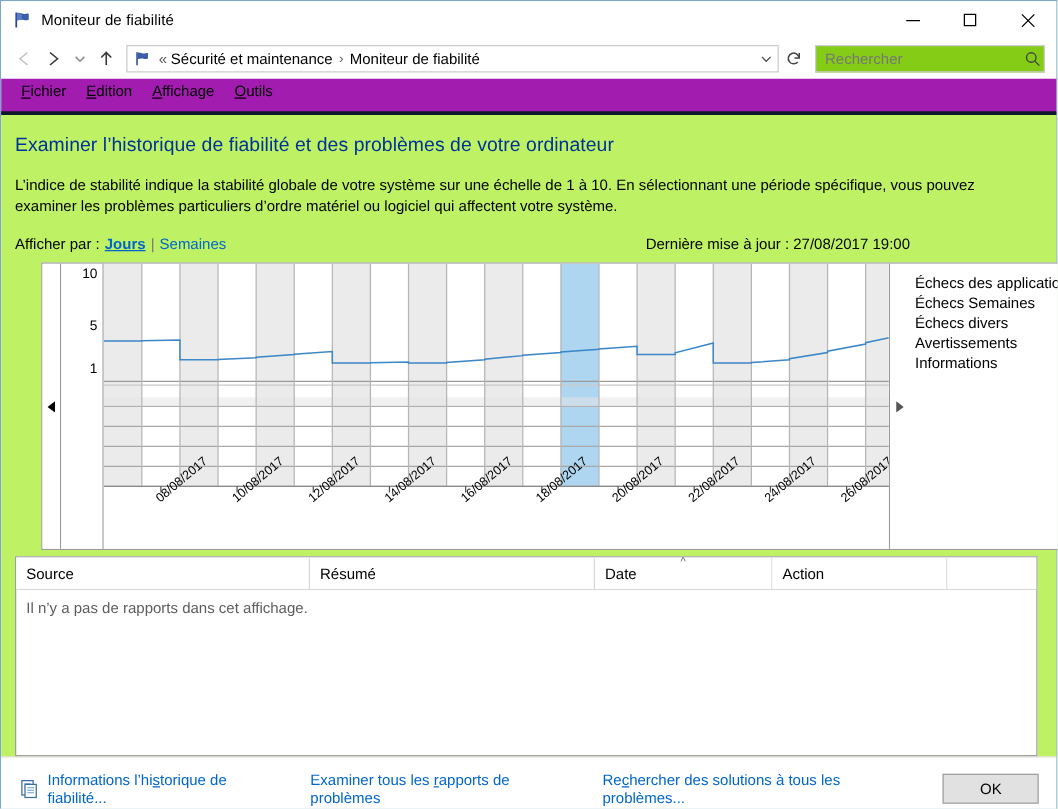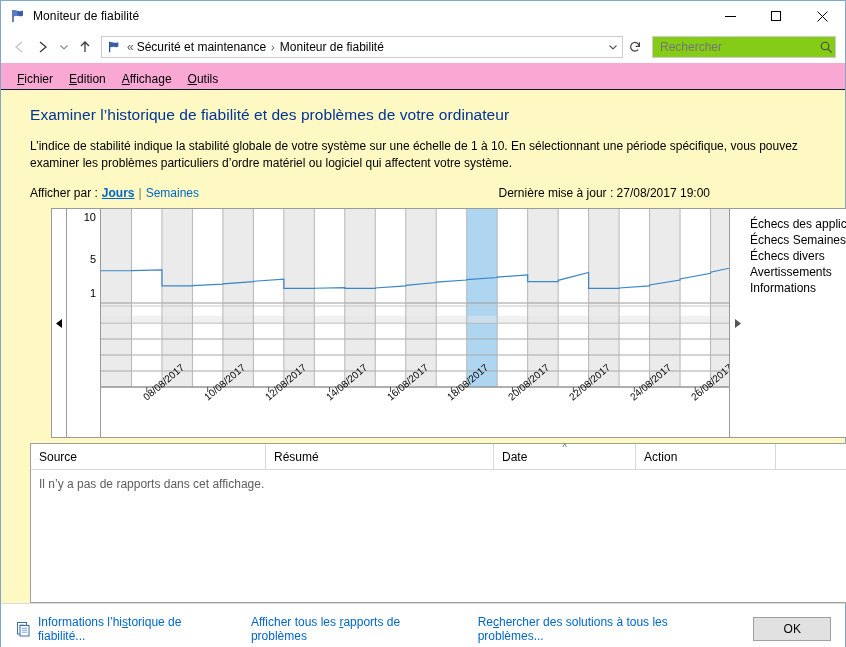--- a/index.html
+++ b/index.html
@@ -93,36 +93,36 @@
     font-family: "Liberation Sans", sans-serif;
     font-size: 12px; color: #000;
     padding-left: 7px; background: transparent;
   }
   .searchbox input::placeholder { color: #767676; }
   .search-icon { width: 24px; display: flex; align-items: center; justify-content: center; color: #444; }
 
   
   .menubar {
     height: 26px; min-height: 26px;
-    display: flex; align-items: flex-end;
+    display: flex; align-items: flex-start;
     padding-left: 8px;
-    border-bottom: 1px solid #0f172a;
-    background: #f9a8d4;
+    border-bottom: 3px solid #0f172a;
+    background: #a21caf;
   }
   .menu-item {
     font-size: 12px; color: #000;
     padding: 3px 8px;
   }
   .menu-item u { text-decoration: underline; }
 
   
   .content {
     flex: 1; position: relative;
-    padding: 0 29px;
-    background: #fef9c3;
+    padding: 0 11px;
+    background: #bef264;
   }
   .page-title {
     color: #003399;
     font-size: 15.5px;
     margin-top: 16px;
     letter-spacing: .05px;
   }
   .page-desc {
     font-size: 12px; color: #000;
     margin-top: 14px; line-height: 17px;
@@ -495,18 +495,18 @@
   <div class="bottombar">
     <span class="save-icon">
       <svg width="16" height="16" viewBox="0 0 16 16">
         <rect x="2.5" y="1.5" width="9" height="11.5" fill="#fff" stroke="#3a6ea5" stroke-width="1"></rect>
         <path d="M4.5 4 H9.5 M4.5 6 H9.5 M4.5 8 H9.5" stroke="#6a9ad0" stroke-width=".9"></path>
         <rect x="5" y="4.5" width="9" height="10.5" fill="#fff" stroke="#3a6ea5" stroke-width="1"></rect>
         <path d="M6.8 7.2 H12.2 M6.8 9.2 H12.2 M6.8 11.2 H12.2" stroke="#6a9ad0" stroke-width=".9"></path>
       </svg>
     </span>
     <a class="bottom-link" href="#"><span>Informations l’hi</span><u>s</u><span>torique de fiabilité...</span></a>
-    <a class="bottom-link" href="#"><span>Afficher tous les </span><u>r</u><span>apports de problèmes</span></a>
+    <a class="bottom-link" href="#"><span>Examiner tous les </span><u>r</u><span>apports de problèmes</span></a>
     <a class="bottom-link" href="#"><span>Re</span><u>c</u><span>hercher des solutions à tous les problèmes...</span></a>
     <button class="ok-btn">OK</button>
   </div>
 
 </div>
 
 </body></html>

